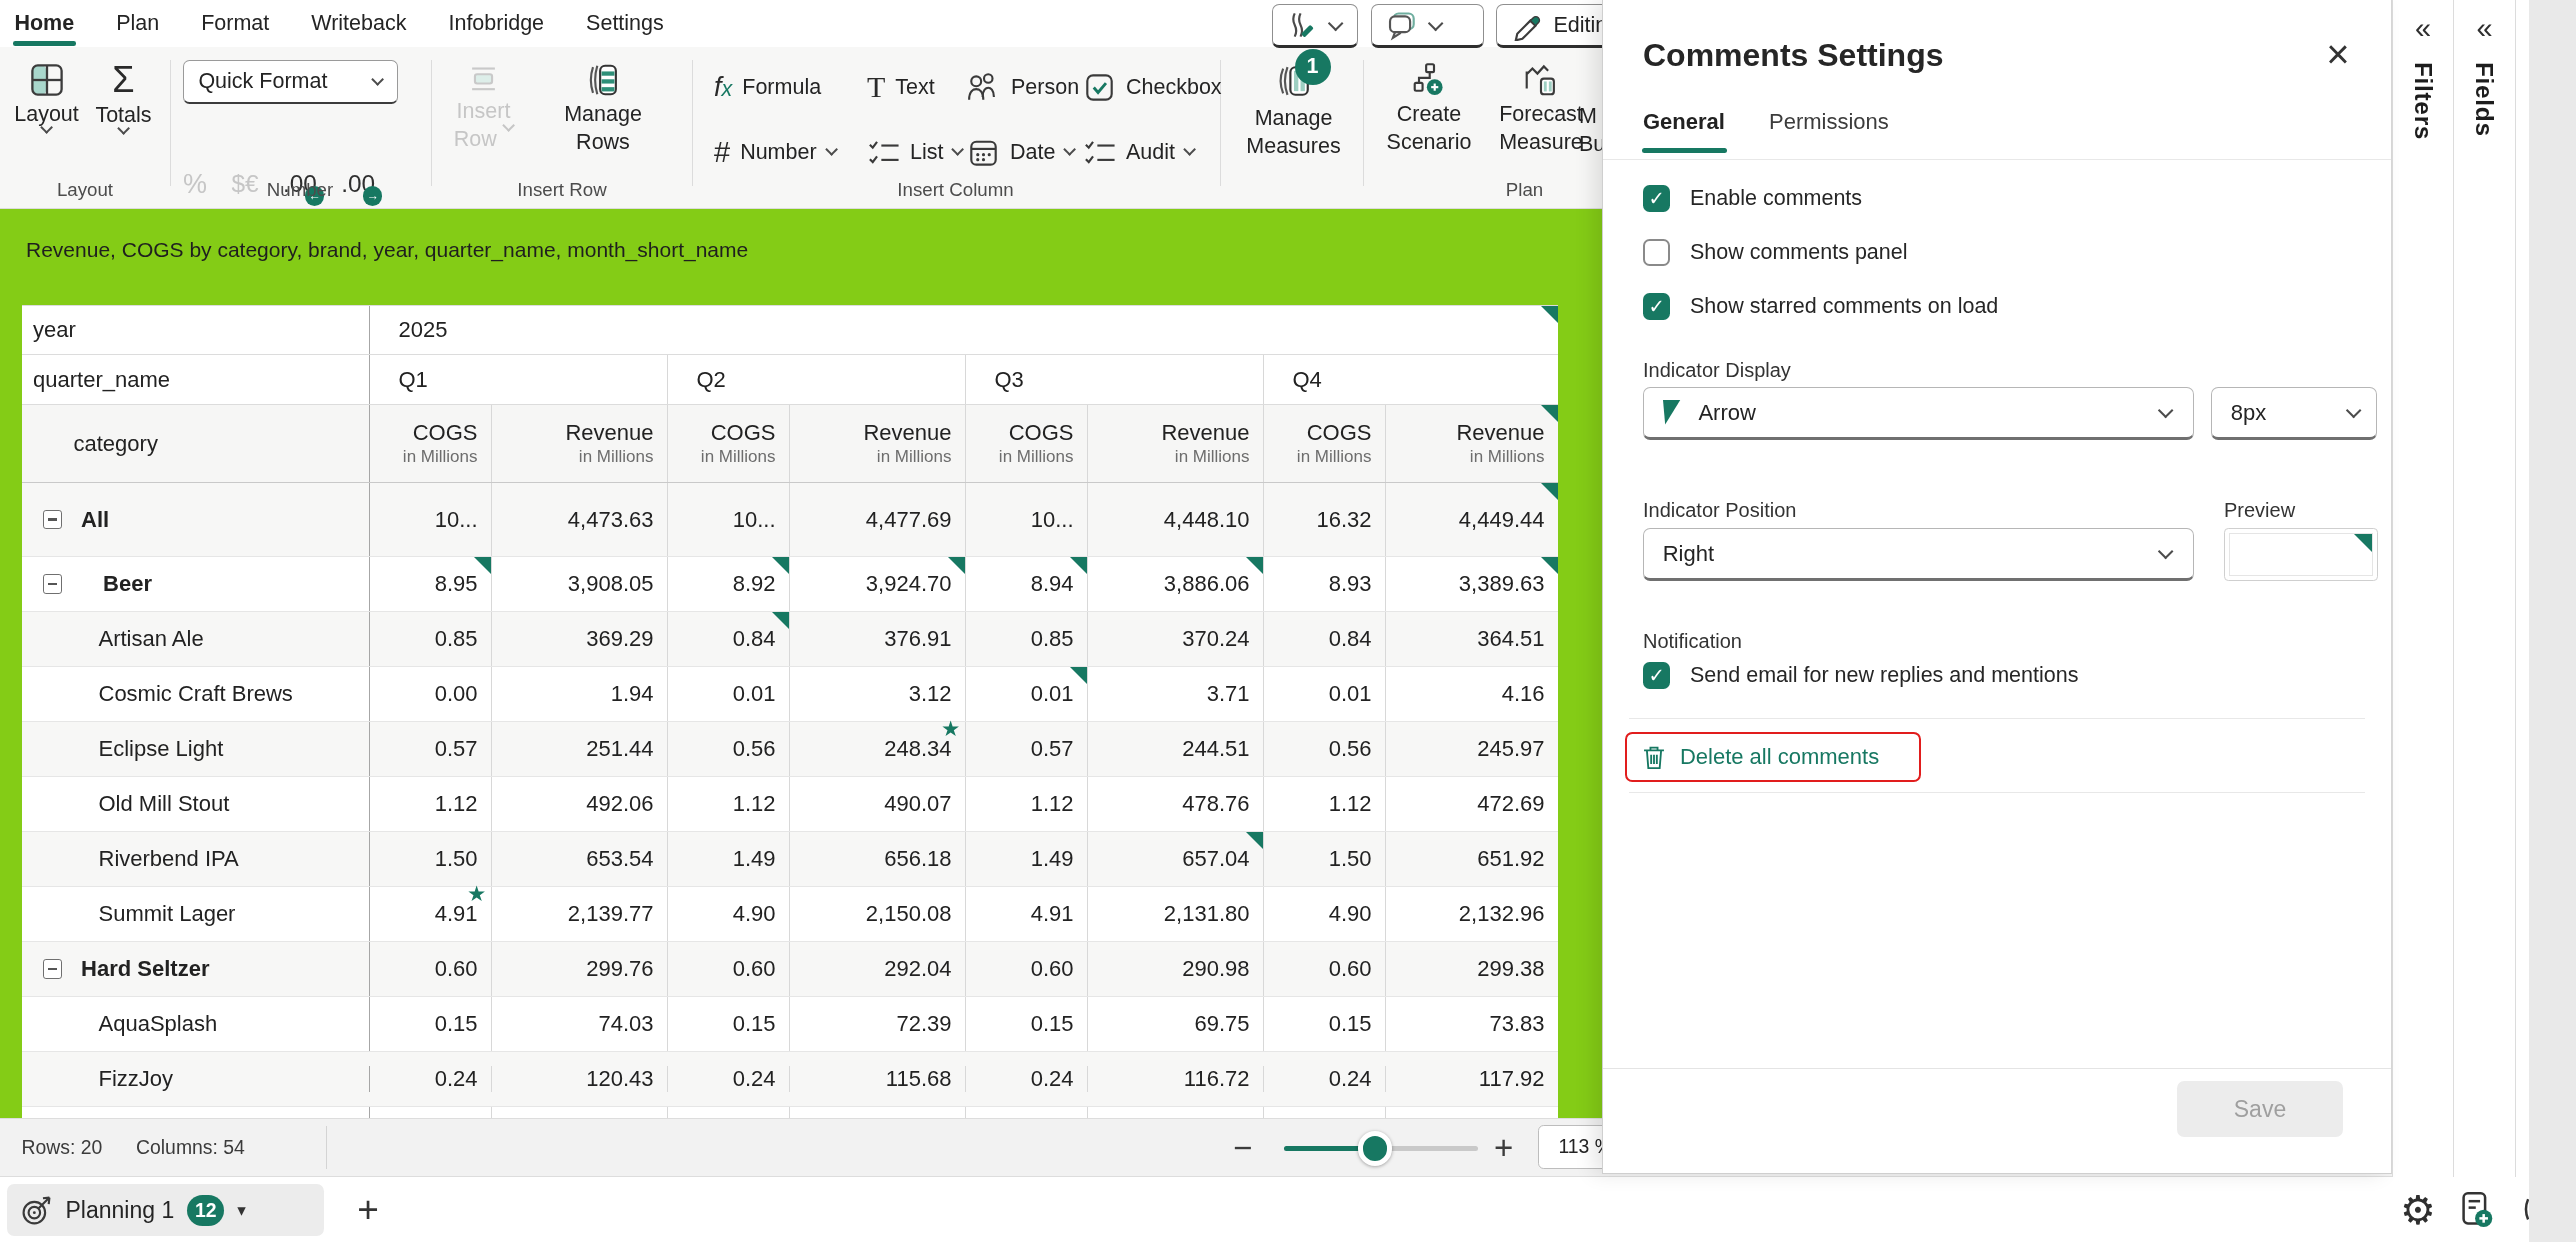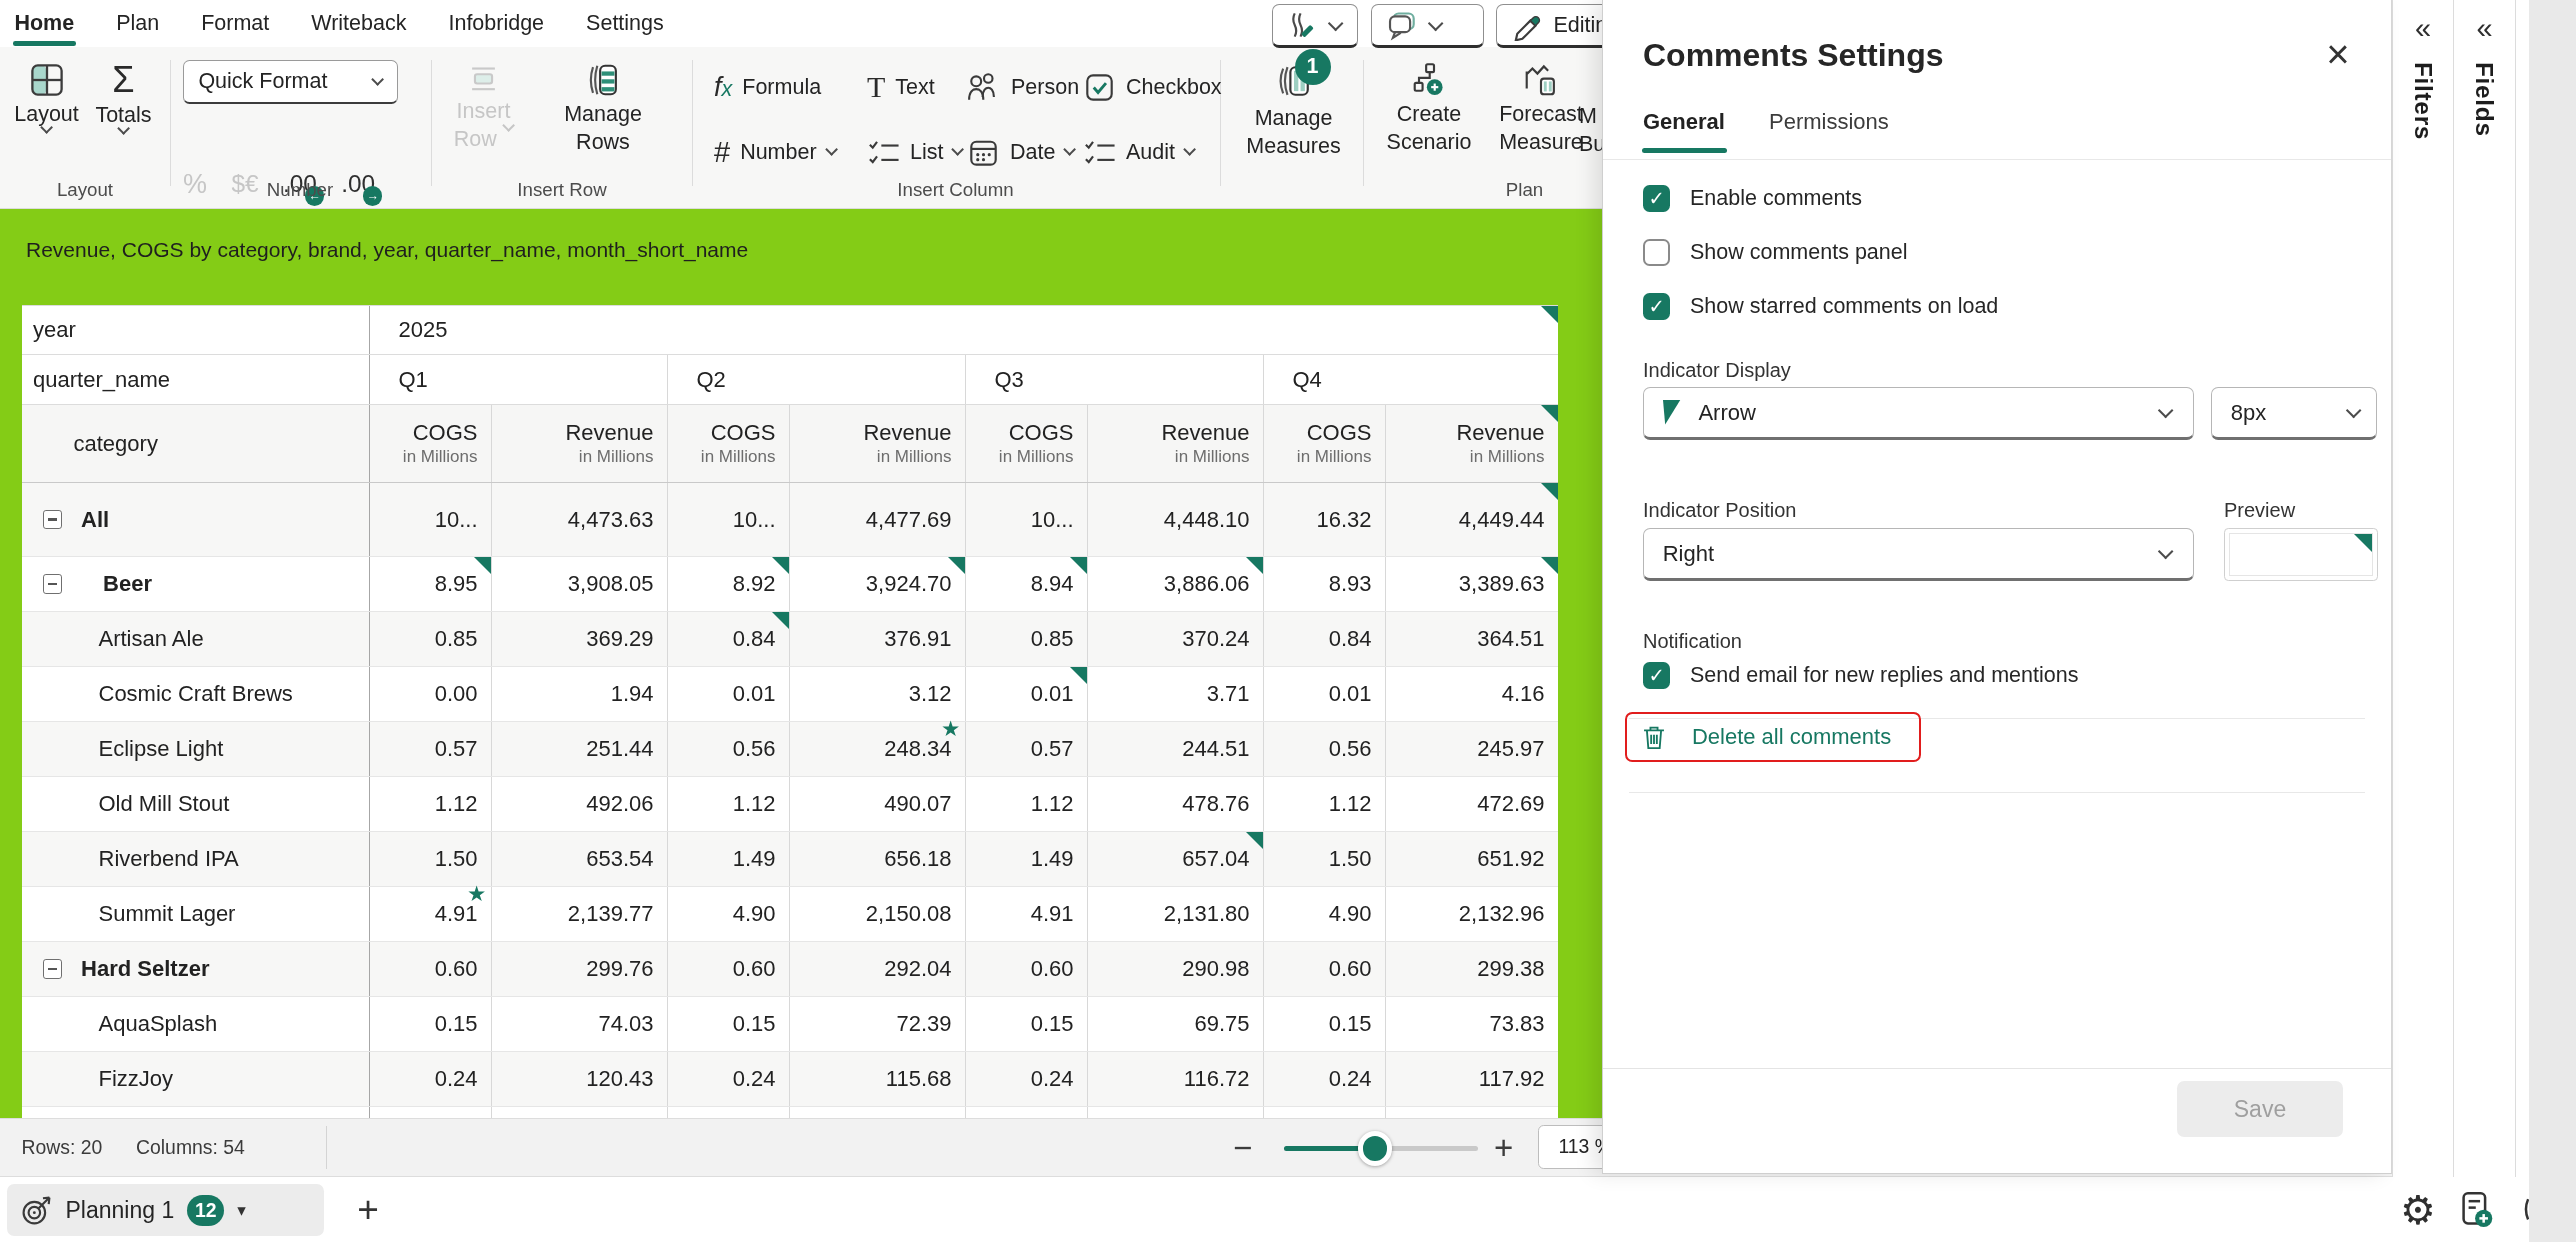--- a/index.html
+++ b/index.html
@@ -131,22 +131,22 @@
   .cbox:not(.on){background:#fff;border:2.2px solid #8a8a8a;}
   .cblab{font-size:21.5px;color:#262626;margin-left:20px;white-space:nowrap;}
   .plab{position:absolute;font-size:20px;color:#333;}
   .dd{position:absolute;box-sizing:border-box;border:1.4px solid #b6b6b6;border-bottom:3.6px solid #707070;
       border-radius:7.2px;background:#fff;display:flex;align-items:center;}
   .dd .dtext{font-size:22px;color:#242424;}
   .dd .dchev{position:absolute;right:21.5px;top:50%;margin-top:-7.2px;}
   .previewbox{position:absolute;box-sizing:border-box;border:1.4px solid #cfcfcf;border-radius:4.3px;background:#fff;}
   .previewinner{position:absolute;left:3.6px;top:3.6px;right:3.6px;bottom:3.6px;border:0.7px solid #e5e5e5;background:#fff;}
   .pcorner{position:absolute;top:0;right:0;width:0;height:0;border-top:18.7px solid #177862;border-left:18.7px solid transparent;}
-  .delwrap{position:absolute;left:21.5px;top:712px;width:296px;height:50px;border:2.2px solid #E11D1D;border-radius:7.2px;
-           box-sizing:border-box;display:flex;align-items:center;gap:25px;padding-left:14.4px;cursor:pointer;}
+  .delwrap{position:absolute;left:21.5px;top:732px;width:296px;height:50px;border:2.2px solid #E11D1D;border-radius:7.2px;
+           box-sizing:border-box;display:flex;align-items:center;gap:13px;padding-left:14.4px;cursor:pointer;}
   .dellab{font-size:22px;color:#177862;white-space:nowrap;}
   .savebtn{position:absolute;left:574px;top:1081px;width:166px;height:56px;background:#ececec;border-radius:7.2px;
            display:flex;align-items:center;justify-content:center;font-size:23px;color:#9f9f9f;}
 </style>
 </head>
 <body>
 
 <div class="app">
 
   <div class="menubar">
@@ -718,21 +718,21 @@
         <div class="pc vcell" style="width: 176px;">
           <span class="vtext">69.75</span>
         </div>
         <div class="pc vcell" style="width: 122px;">
           <span class="vtext">0.15</span>
         </div>
         <div class="pc vcell" style="width: 172px; border-right: none;">
           <span class="vtext">73.83</span>
         </div>
       </div>
-      <div class="prow drow stripe" style="height: 54px;">
+      <div class="prow drow stripe" style="height: 54px; align-items: center;">
         <div class="pc ncell first child" style="width: 348px;">
           <span class="rname">FizzJoy</span>
         </div>
         <div class="pc vcell" style="width: 122px;">
           <span class="vtext">0.24</span>
         </div>
         <div class="pc vcell" style="width: 176px;">
           <span class="vtext">120.43</span>
         </div>
         <div class="pc vcell" style="width: 122px;">

